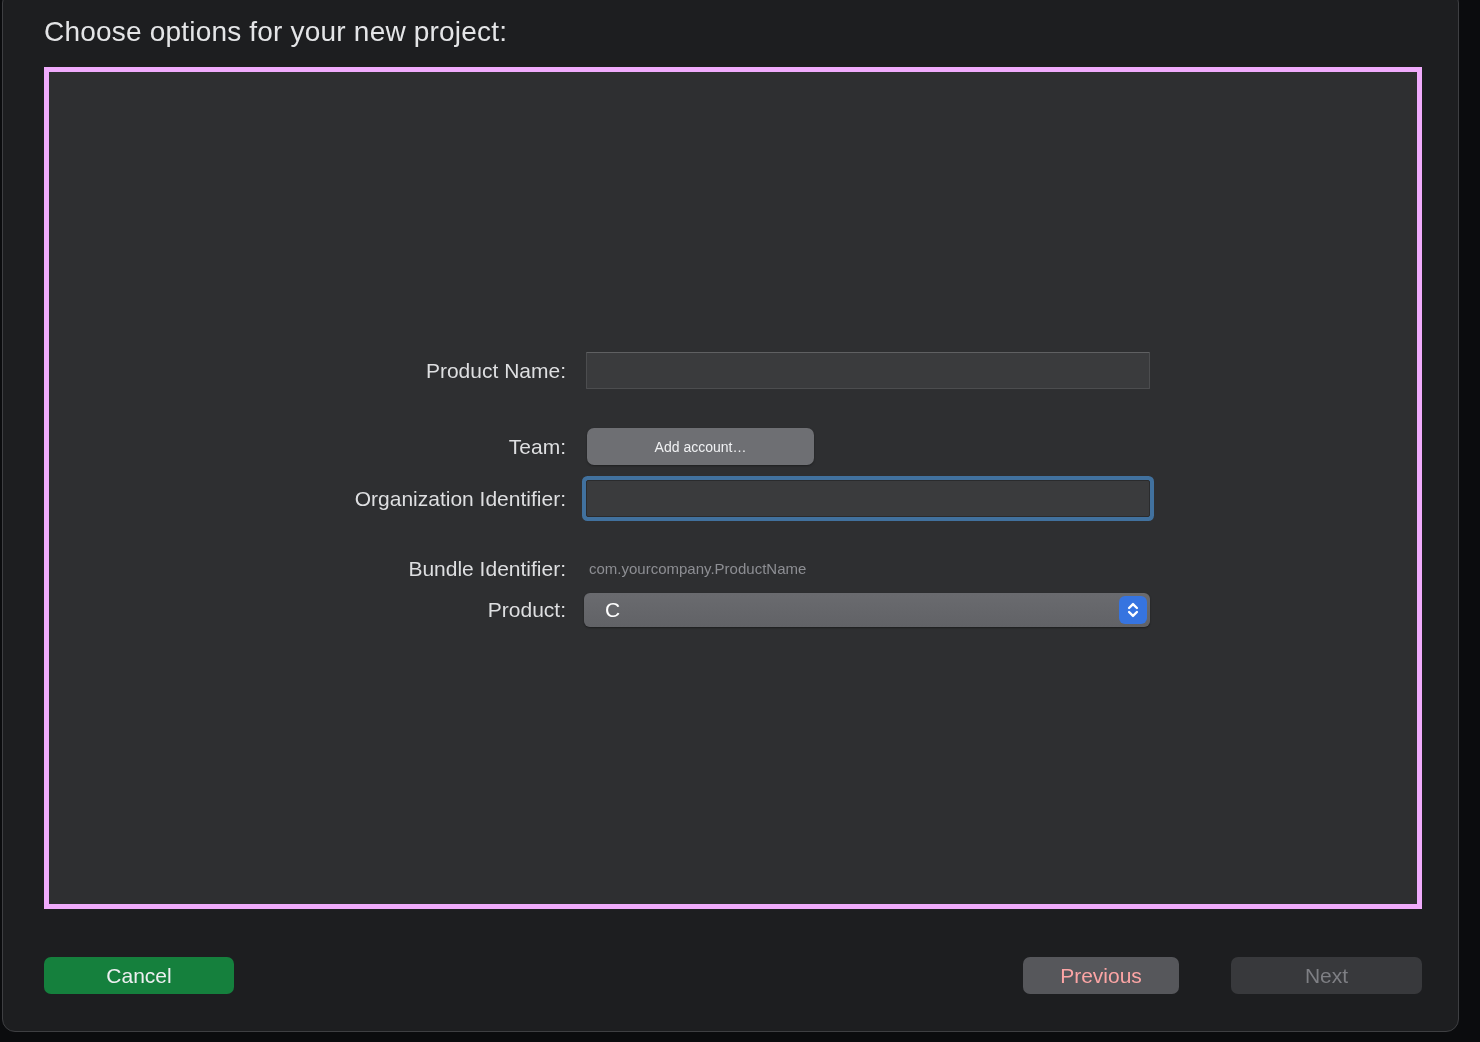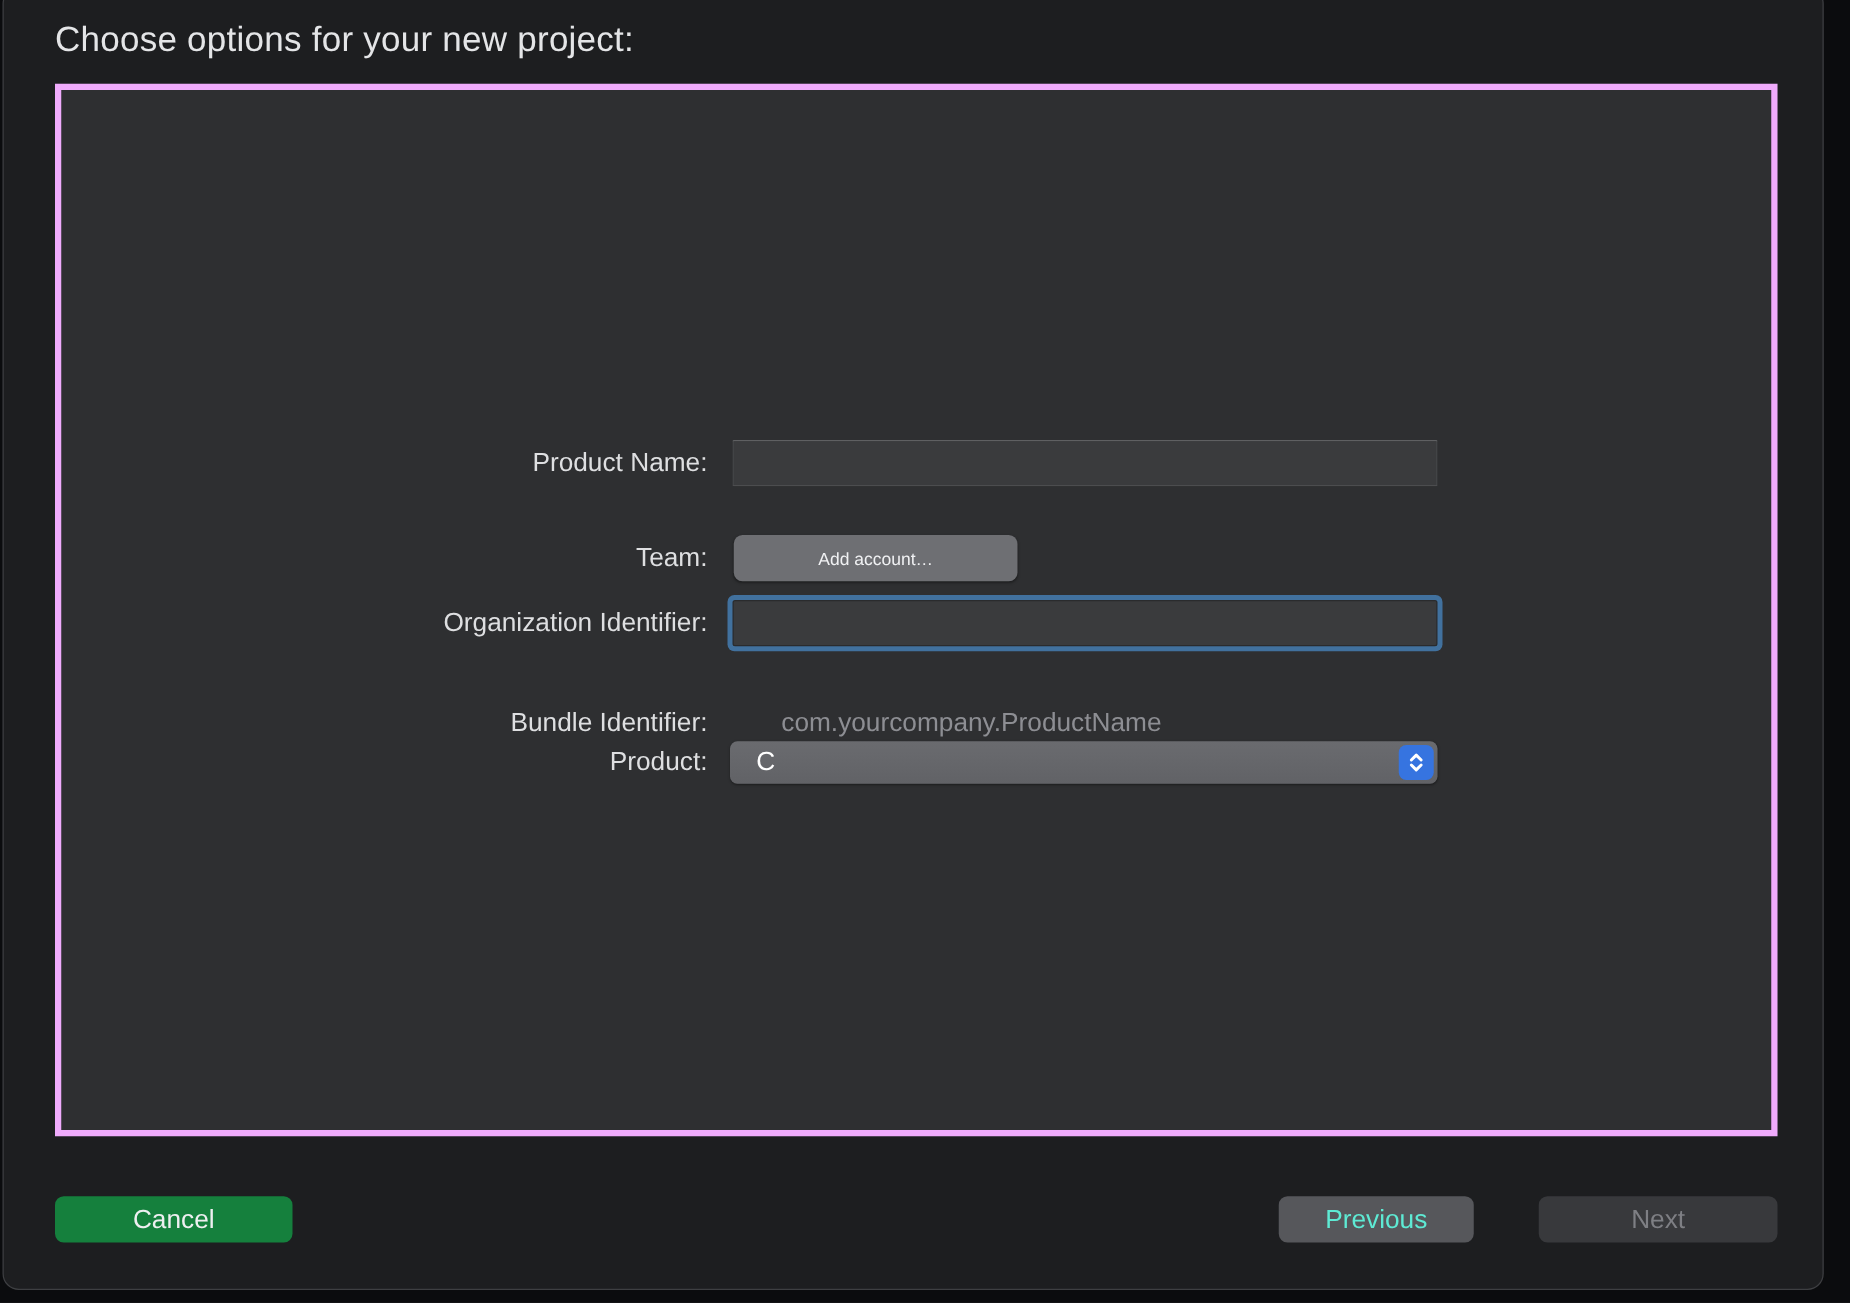--- a/index.html
+++ b/index.html
@@ -41,21 +41,21 @@
   .push-button {
     position:absolute; height:37px; border:none; border-radius:7px;
     font-size:14px; color:#f0f1f3; font-family:"Liberation Sans", sans-serif;
     cursor:default; text-align:center;
     box-shadow:0 1px 2px rgba(0,0,0,0.35);
   }
   .btn-add-account { left:538px; width:227px; background:#6e6f73; }
 
   .static-value {
     position:absolute; left:540px; line-height:37px;
-    font-size:21px; color:#8d8e93;
+    font-size:15px; color:#8d8e93;
   }
 
   .select-control {
     position:absolute; left:535px; width:566px; height:34px;
     background:linear-gradient(#6a6b6f,#616266); border-radius:6px;
     box-shadow:0 1px 2px rgba(0,0,0,0.4);
   }
   .select-value {
     position:absolute; left:21px; top:0; line-height:34px;
     font-size:21px; color:#ffffff;
@@ -64,26 +64,26 @@
     position:absolute; right:3px; top:3px; width:28px; height:28px;
     border-radius:6px; background:#3674e0;
     display:flex; align-items:center; justify-content:center;
   }
 
   .footer-button {
     position:absolute; top:966px; height:37px; border:none; border-radius:7px;
     font-size:21px; font-family:"Liberation Sans", sans-serif; cursor:default;
   }
   .btn-cancel   { left:41px;   width:190px; background:#15803d; color:#eeeff1; }
-  .btn-previous { left:1020px; width:156px; background:#56575b; color:#5eead4; }
+  .btn-previous { left:1020px; width:156px; background:#56575b; color:#fca5a5; }
   .btn-next     { left:1228px; width:191px; background:#38393c; color:#7e7f84; }
 
   
   .r1 { top:280px; } .r2 { top:344px;margin-top:12px; } .r3 { top:408px; }
-  .r4 { top:488px;padding-left:36px; } .r5 { top:519px; }
+  .r4 { top:478px; } .r5 { top:519px; }
   .select-control.r5 { top:521px; }
 </style>
 </head>
 <body>
 
 <div class="window">
 
   <div class="sheet-title">Choose options for your new project:</div>
 
   <div class="panel">

